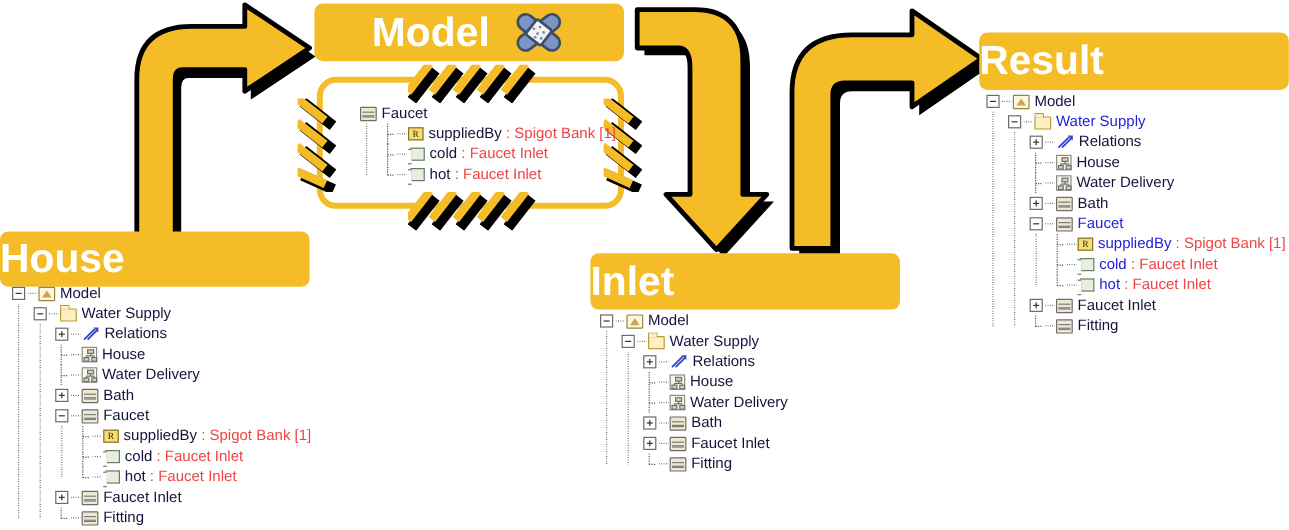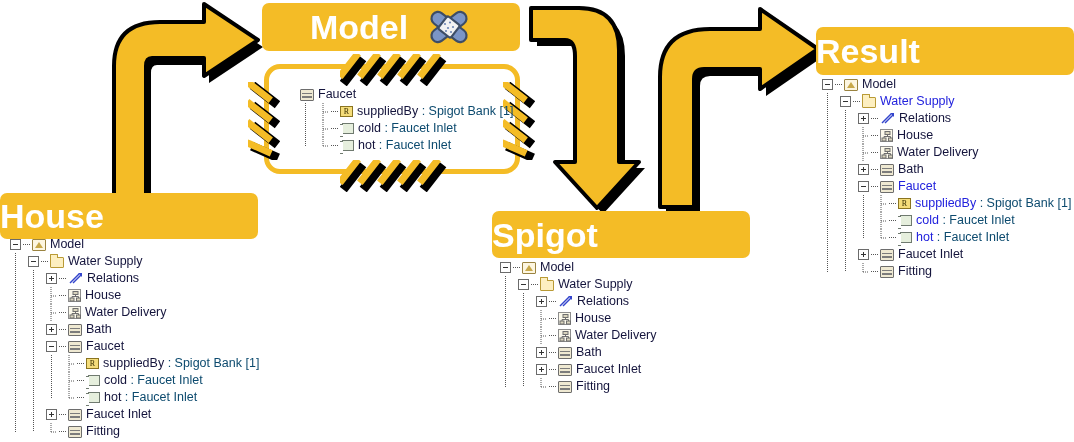--- a/index.html
+++ b/index.html
@@ -68,21 +68,21 @@
   .twisty.dots{background:none;border:none;}
   .dotlead{width:8px;height:1px;flex:none;margin-right:1px;
     background-image:linear-gradient(to right,#555 1px,transparent 1px);
     background-size:2px 1px;}
   .vline{position:absolute;width:1px;
     background-image:linear-gradient(to bottom,#555 1px,transparent 1px);
     background-size:1px 2px;}
   .ico{width:15px;height:14px;flex:none;margin-right:4px;position:relative;}
   .lbl{flex:none;}
   .lbl .nm{color:#14143c;}
-  .lbl .ty{color:#0c4a6e;margin-top:48px;}
+  .lbl .ty{color:#ef4444;margin-top:48px;}
   .blue .nm{color:#2222DD;}
 
   
   .ico-model{
     width:14px;height:12px;border:1px solid #9a8340;background:#fdf6e0;box-sizing:border-box;
     border-radius:1px;
   }
   .ico-model::after{
     content:"";position:absolute;left:2px;bottom:2px;width:0;height:0;
     border-left:4px solid transparent;border-right:4px solid transparent;border-bottom:6px solid #c8a84a;
@@ -198,21 +198,21 @@
         <circle cx="22" cy="21" r="1.1"></circle>
           <circle cx="27" cy="20" r="1.1"></circle>
         <circle cx="20" cy="24" r="1.1"></circle>
           <circle cx="25" cy="25" r="1.1"></circle>
       </g>
     </svg>
   </div>
 </div>
 
 <div class="banner" id="banner-target">
-  <span class="btitle">Spigot</span>
+  <span class="btitle">Inlet</span>
 </div>
 
 <div class="banner" id="banner-result">
   <span class="btitle">Result</span>
 </div>
 
 <div class="tree" id="tree-source" style="left:6px;top:236px;">
     <div class="row">
       <span class="indent" style="width:4px"></span>
       <span class="twisty box"></span>

